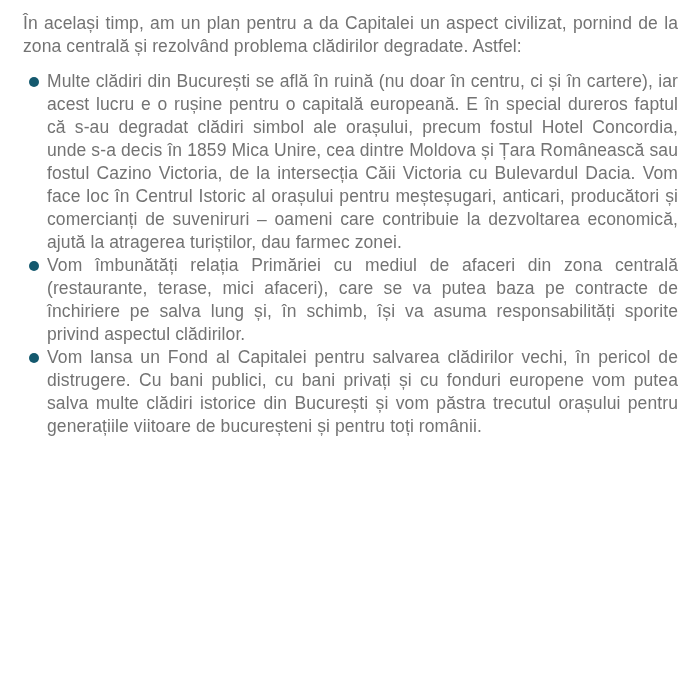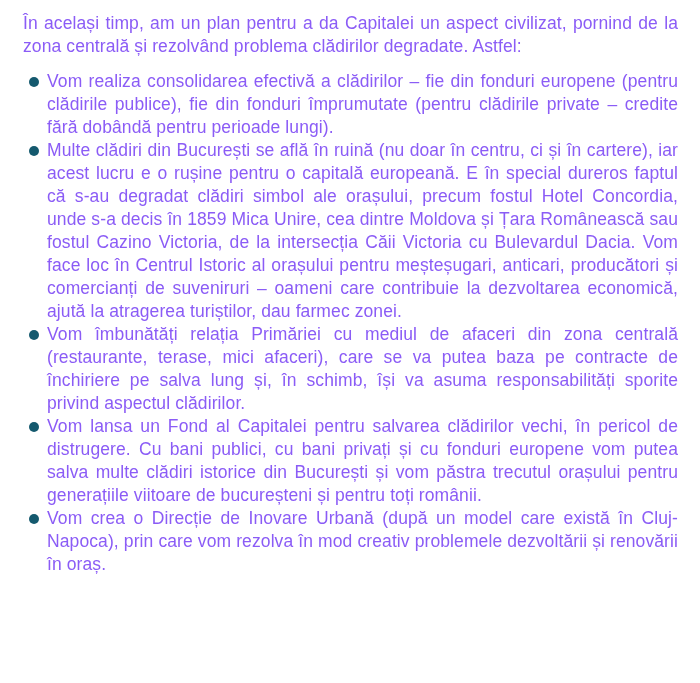--- a/index.html
+++ b/index.html
@@ -10,21 +10,21 @@
   .page {
     position: relative;
     width: 700px;
     height: 683px;
     box-sizing: border-box;
     background: #ffffff;
     padding: 12px 22px 10px 23px;
     font-family: "Liberation Sans", "DejaVu Sans", sans-serif;
     font-size: 17.5px;
     line-height: 23px;
-    color: #8b5cf6;
+    color: #737373;
     overflow: hidden;
   }
   .intro {
     margin: 0 0 12px 0;
     text-align: justify;
     letter-spacing: 0.1px;
   }
   .bullet-list {
     list-style: none;
     margin: 0;
@@ -48,39 +48,31 @@
 </style>
 </head>
 <body>
 
 <div class="page">
 
   <p class="intro">În același timp, am un plan pentru a da Capitalei un aspect civilizat, pornind de la zona centrală și rezolvând problema clădirilor degradate. Astfel:</p>
 
   <ul class="bullet-list">
 
-    <li class="bullet-item">
-      <span class="bullet-dot"></span>
-      <span>Vom realiza consolidarea efectivă a clădirilor – fie din fonduri europene (pentru clădirile publice), fie din fonduri împrumutate (pentru clădirile private – credite fără dobândă pentru perioade lungi).</span>
-    </li>
 
     <li class="bullet-item">
       <span class="bullet-dot"></span>
       <span>Multe clădiri din București se află în ruină (nu doar în centru, ci și în cartere), iar acest lucru e o rușine pentru o capitală europeană. E în special dureros faptul că s-au degradat clădiri simbol ale orașului, precum fostul Hotel Concordia, unde s-a decis în 1859 Mica Unire, cea dintre Moldova și Țara Românească sau fostul Cazino Victoria, de la intersecția Căii Victoria cu Bulevardul Dacia. Vom face loc în Centrul Istoric al orașului pentru meșteșugari, anticari, producători și comercianți de suveniruri – oameni care contribuie la dezvoltarea economică, ajută la atragerea turiștilor, dau farmec zonei.</span>
     </li>
 
     <li class="bullet-item">
       <span class="bullet-dot"></span>
       <span>Vom îmbunătăți relația Primăriei cu mediul de afaceri din zona centrală (restaurante, terase, mici afaceri), care se va putea baza pe contracte de închiriere pe salva lung și, în schimb, își va asuma responsabilități sporite privind aspectul clădirilor.</span>
     </li>
 
     <li class="bullet-item">
       <span class="bullet-dot"></span>
       <span>Vom lansa un Fond al Capitalei pentru salvarea clădirilor vechi, în pericol de distrugere. Cu bani publici, cu bani privați și cu fonduri europene vom putea salva multe clădiri istorice din București și vom păstra trecutul orașului pentru generațiile viitoare de bucureșteni și pentru toți românii.</span>
     </li>
 
-    <li class="bullet-item">
-      <span class="bullet-dot"></span>
-      <span>Vom crea o Direcție de Inovare Urbană (după un model care există în Cluj-Napoca), prin care vom rezolva în mod creativ problemele dezvoltării și renovării în oraș.</span>
-    </li>
 
   </ul>
 </div>
 
 </body></html>

